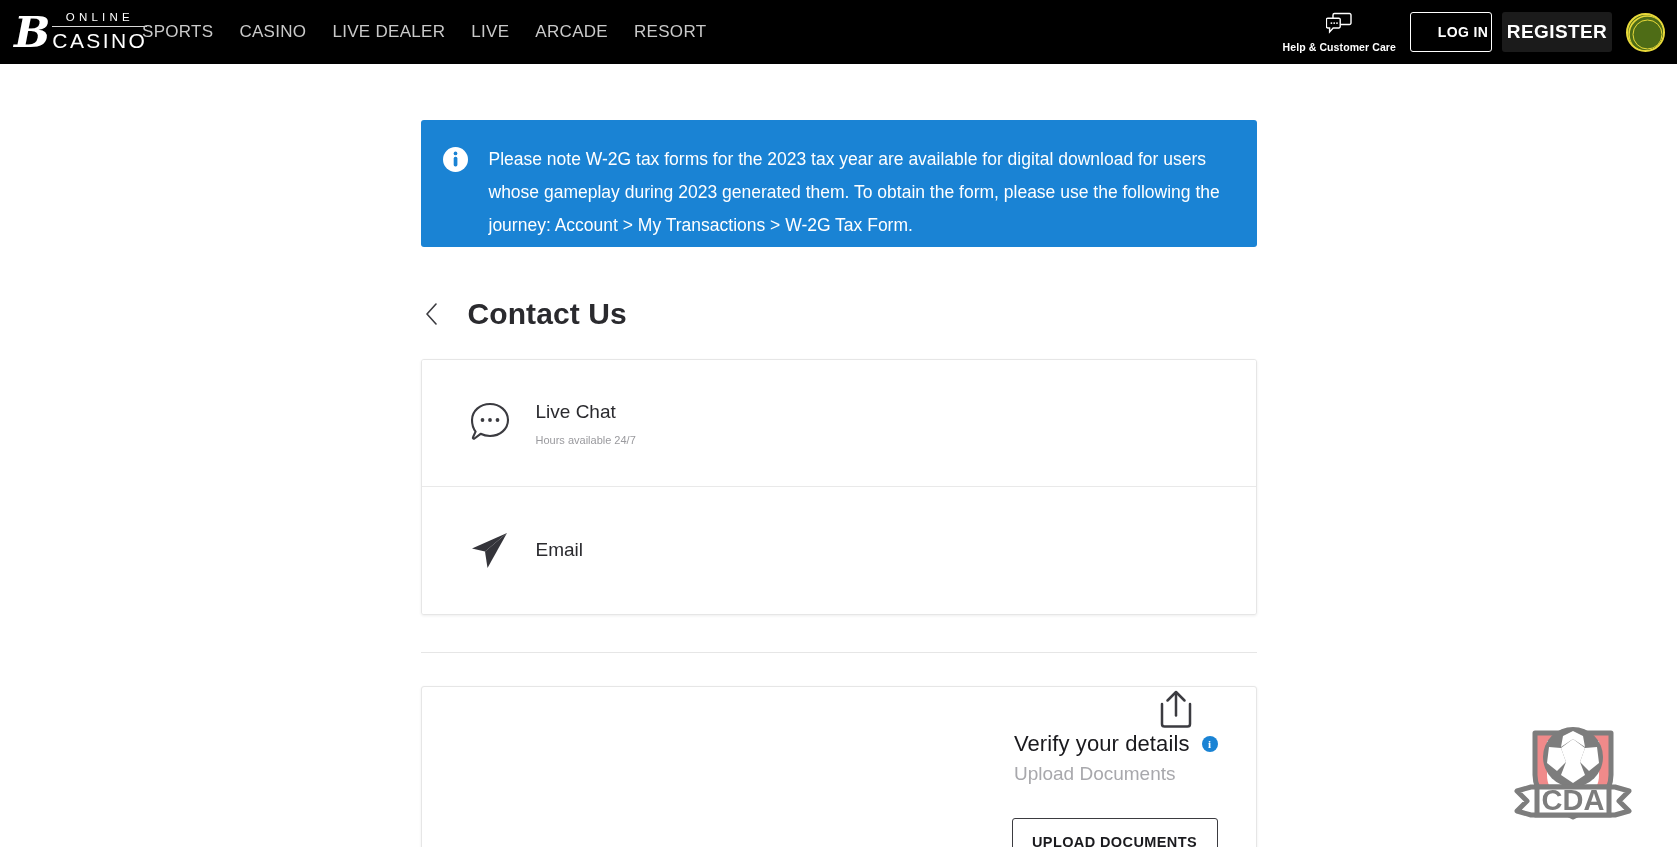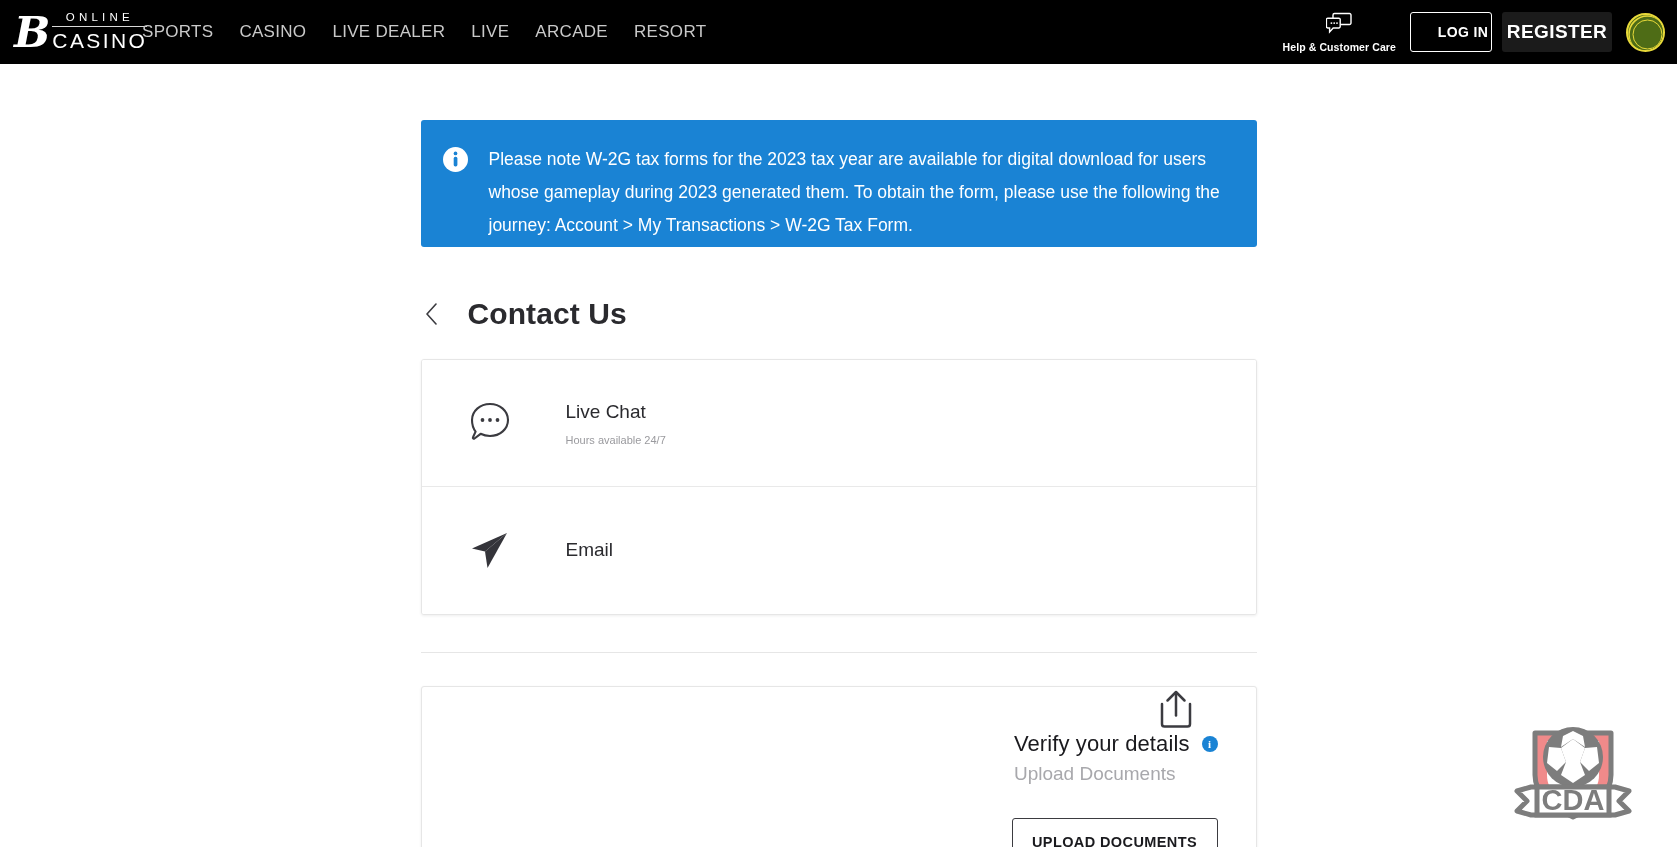--- a/index.html
+++ b/index.html
@@ -217,21 +217,21 @@
   .contact-row.first { height: 127px; border-bottom: 1px solid #e9e9e9; }
   .contact-row.second { height: 127px; }
   .contact-icon {
     width: 48px;
     display: flex;
     align-items: center;
     justify-content: center;
     margin-right: 22px;
     flex: 0 0 48px;
   }
-  .contact-texts { display: flex; flex-direction: column; justify-content: center; margin-left: 30px; }
+  .contact-texts { display: flex; flex-direction: column; justify-content: center; }
   .contact-title {
     font-size: 19px;
     color: #2a2a2e;
     font-weight: 400;
     line-height: 1.3;
   }
   .contact-sub {
     font-size: 11px;
     color: #9a9a9e;
     margin-top: 9px;

